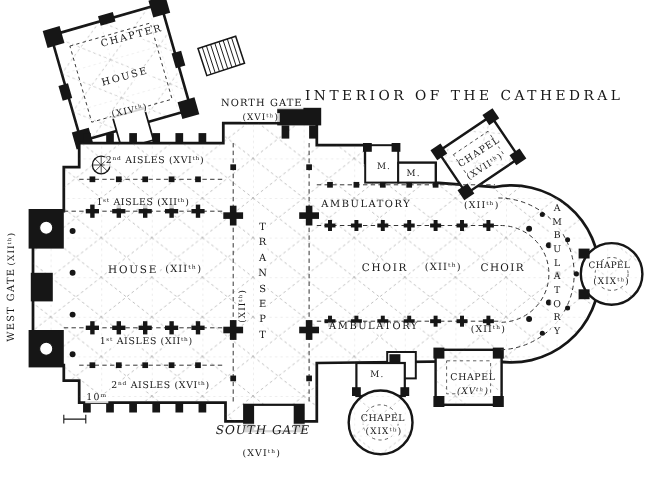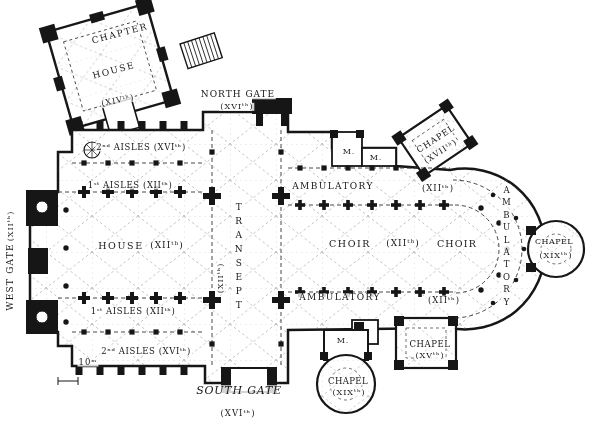--- a/index.html
+++ b/index.html
@@ -232,20 +232,21 @@
         <use href="#buttress" transform="translate(100,366)"></use>
       <use href="#buttress" transform="translate(121,366)"></use>
         <use href="#buttress" transform="translate(142,366)"></use>
       <use href="#buttress" transform="translate(163,366)"></use>
         <use href="#buttress" transform="translate(184,366)"></use>
     </g>
 
     <path d="M58,381 H78 M58,377 V385 M78,377 V385" stroke="#161616" stroke-width="1" fill="none"></path>
   </svg>
 
+  <div class="title" style="left:422px;top:86px;">INTERIOR OF THE CATHEDRAL</div>
 
   <span class="lbl" style="left:120px;top:34px;font-size:9px;letter-spacing:1.6px;transform:translate(-50%,-50%) rotate(-15deg)">CHAPTER</span>
   <span class="lbl" style="left:114px;top:71px;font-size:9px;letter-spacing:1.6px;transform:translate(-50%,-50%) rotate(-15deg)">HOUSE</span>
   <span class="lbl" style="left:118px;top:101px;font-size:8px;transform:translate(-50%,-50%) rotate(-12deg)">(XIVᵗʰ)</span>
 
   <span class="lbl" style="left:238px;top:95px;font-size:9px;">NORTH GATE</span>
   <span class="lbl" style="left:237px;top:107px;font-size:8px;">(XVIᵗʰ)</span>
 
   <span class="lbl" style="left:141px;top:147px;font-size:8.5px;letter-spacing:0.6px;">2ⁿᵈ AISLES (XVIᵗʰ)</span>
   <span class="lbl" style="left:130px;top:185px;font-size:8.5px;letter-spacing:0.6px;">1ˢᵗ AISLES (XIIᵗʰ)</span>
@@ -279,21 +280,21 @@
 
   <span class="lbl" style="left:340px;top:298px;font-size:9px;letter-spacing:1.4px;">AMBULATORY</span>
   <span class="lbl" style="left:444px;top:300px;font-size:8.5px;">(XIIᵗʰ)</span>
 
   <span class="lbl" style="left:133px;top:311px;font-size:8.5px;letter-spacing:0.6px;">1ˢᵗ AISLES (XIIᵗʰ)</span>
   <span class="lbl" style="left:146px;top:351px;font-size:8.5px;letter-spacing:0.6px;">2ⁿᵈ AISLES (XVIᵗʰ)</span>
 
   <span class="lbl" style="left:343px;top:341px;font-size:8px;">M.</span>
 
   <span class="lbl" style="left:430px;top:344px;font-size:8.5px;letter-spacing:0.6px;">CHAPEL</span>
-  <span class="lbl" style="left:430px;top:356px;font-size:8px;">(XVᵗʰ)</span>
+  <span class="lbl" style="left:430px;top:356px;font-size:8px;font-style:italic;">(XVᵗʰ)</span>
 
   <span class="lbl" style="left:348px;top:381px;font-size:8.5px;letter-spacing:0.4px;">CHAPEL</span>
   <span class="lbl" style="left:349px;top:393px;font-size:8px;">(XIXᵗʰ)</span>
 
   <span class="lbl" style="left:239px;top:391px;font-size:11px;letter-spacing:0.8px;font-style:italic;">SOUTH GATE</span>
   <span class="lbl" style="left:238px;top:413px;font-size:8.5px;">(XVIᵗʰ)</span>
 
   <span class="lbl" style="left:88px;top:362px;font-size:8.5px;">10ᵐ</span>
 </div>
 

